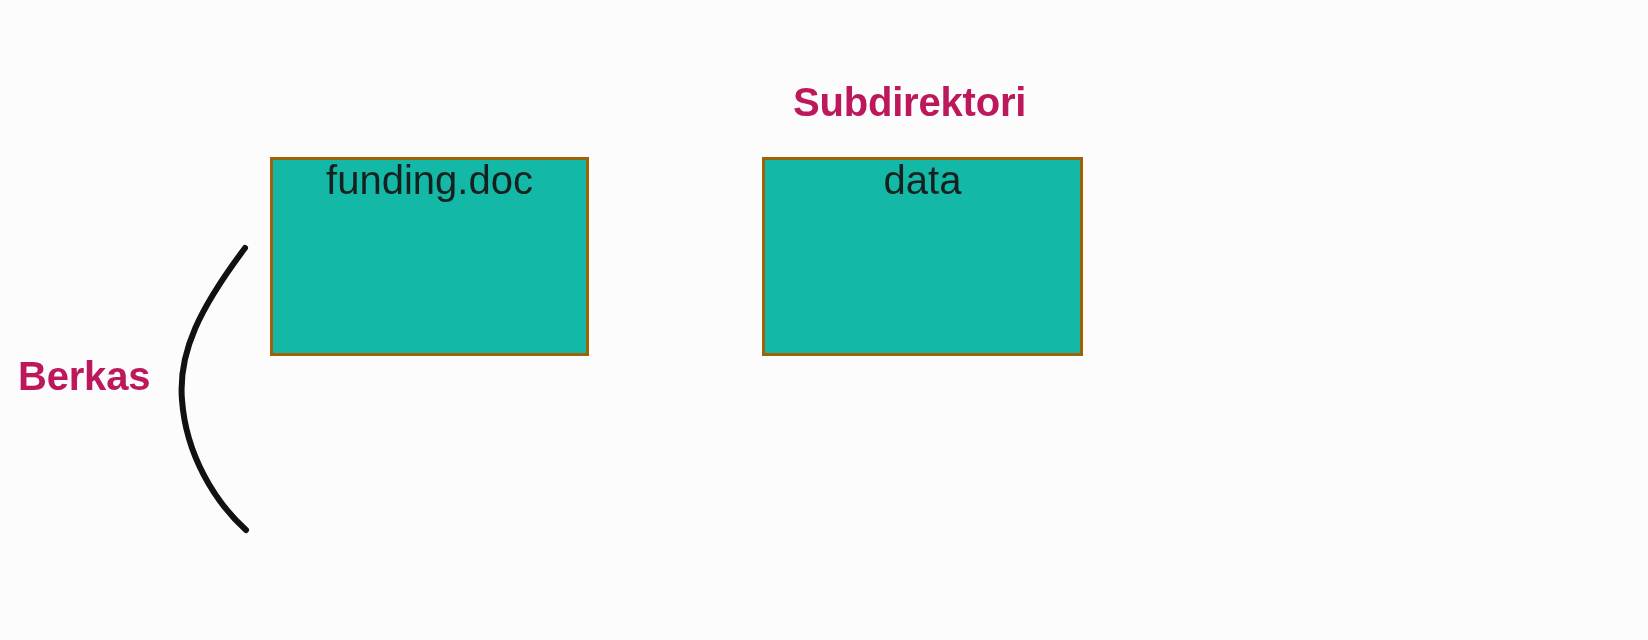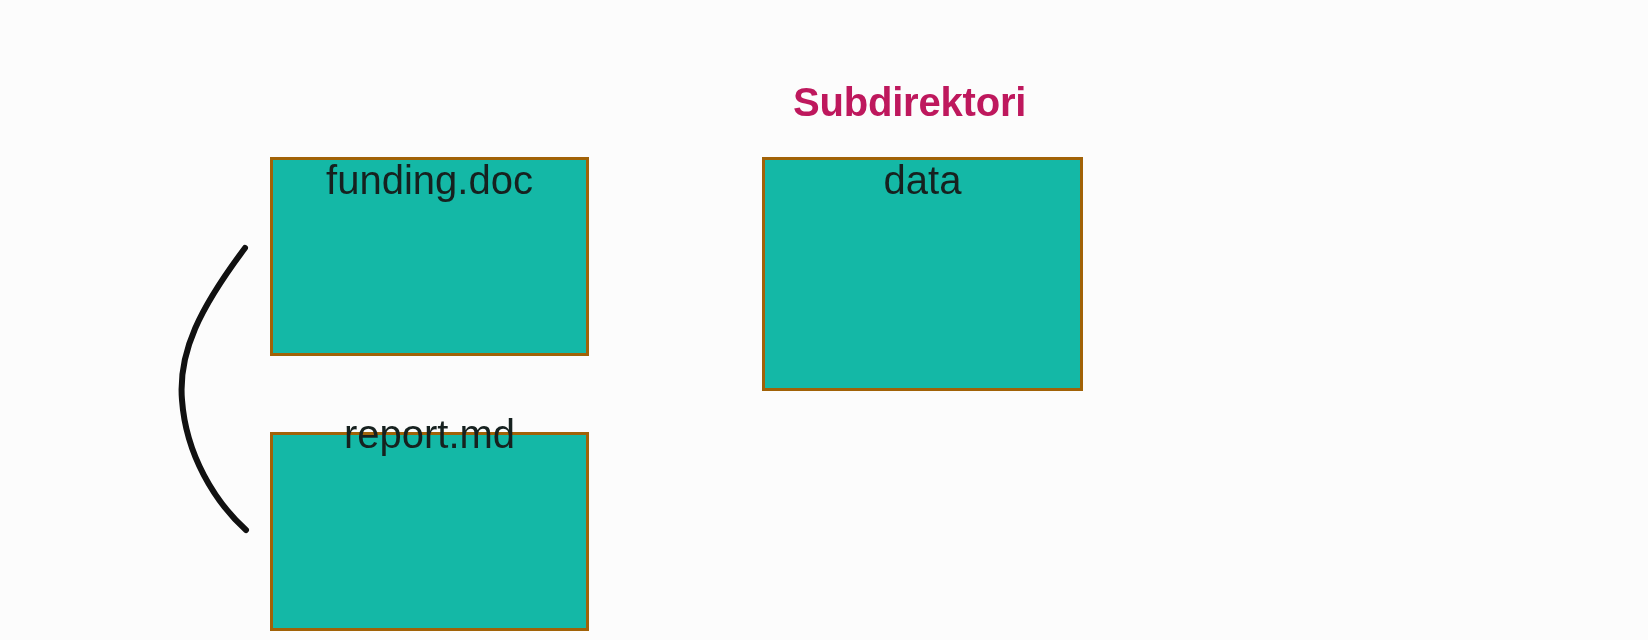--- a/index.html
+++ b/index.html
@@ -85,48 +85,46 @@
     left: 270px;
     top: 432px;
     width: 319px;
     height: 199px;
   }
 
   #node-data {
     left: 762px;
     top: 157px;
     width: 321px;
-    height: 234px;
+    height: 199px;
   }
 
   
   #node-report .node-label {
     position: relative;
     top: -21px;
   }
 </style>
 </head>
 <body>
 
 <div id="canvas">
 
+  <div class="group-label" id="label-berkas">Berkas</div>
 
   <svg id="brace-svg" viewBox="0 0 110 320" xmlns="http://www.w3.org/2000/svg">
     <path d="M 85 18
              C 40 78, 18 122, 22 170
              C 26 225, 55 272, 86 300" fill="none" stroke="#111111" stroke-width="6" stroke-linecap="round"></path>
   </svg>
 
   <div class="node-box" id="node-funding">
     <span class="node-label">funding.doc</span>
   </div>
 
-  <div class="node-box" id="node-report">
-    <span class="node-label">report.md</span>
-  </div>
 
   <div class="group-label" id="label-subdirektori">Subdirektori</div>
 
   <div class="node-box" id="node-data">
     <span class="node-label">data</span>
   </div>
 
 </div>
 
 </body></html>

